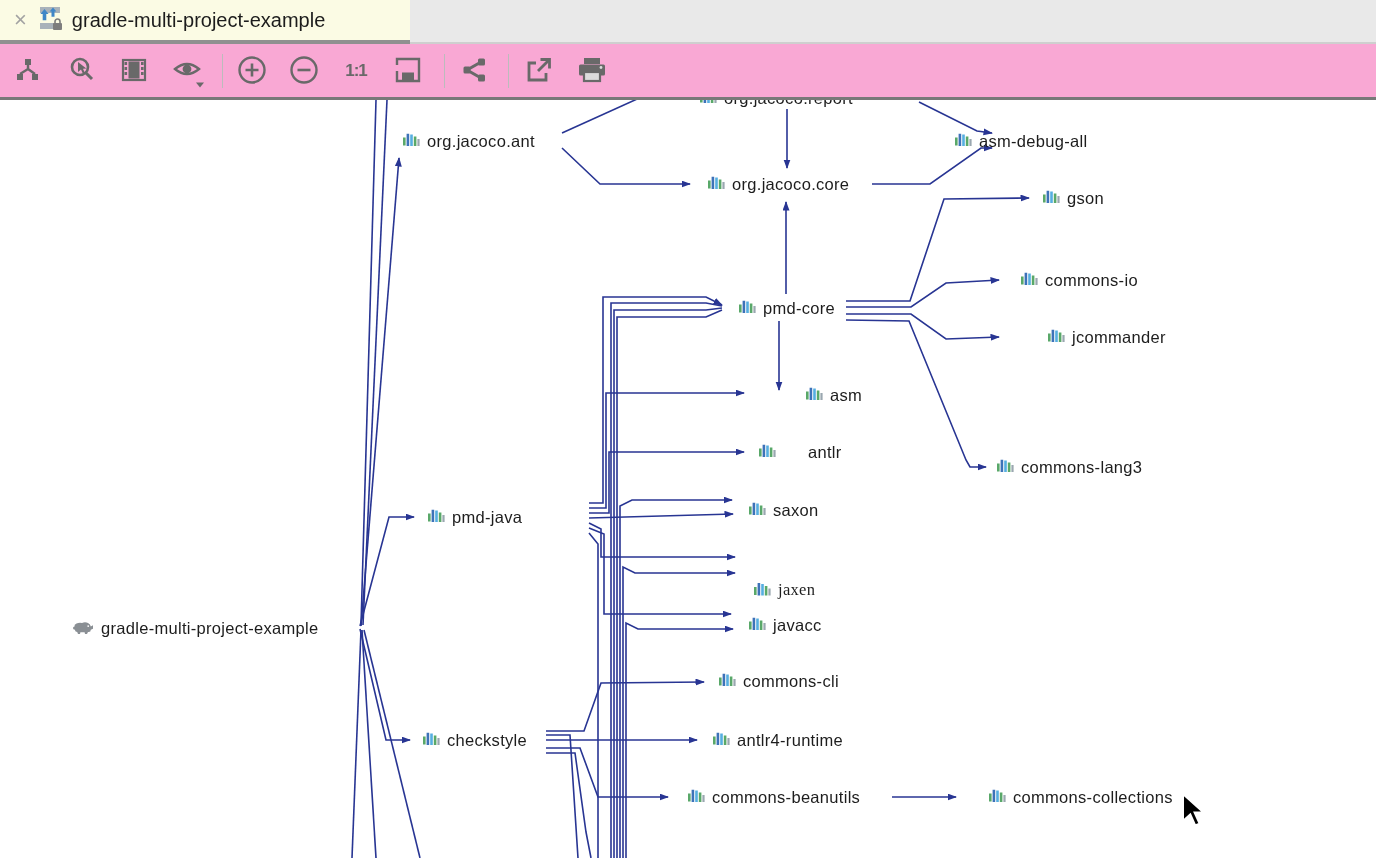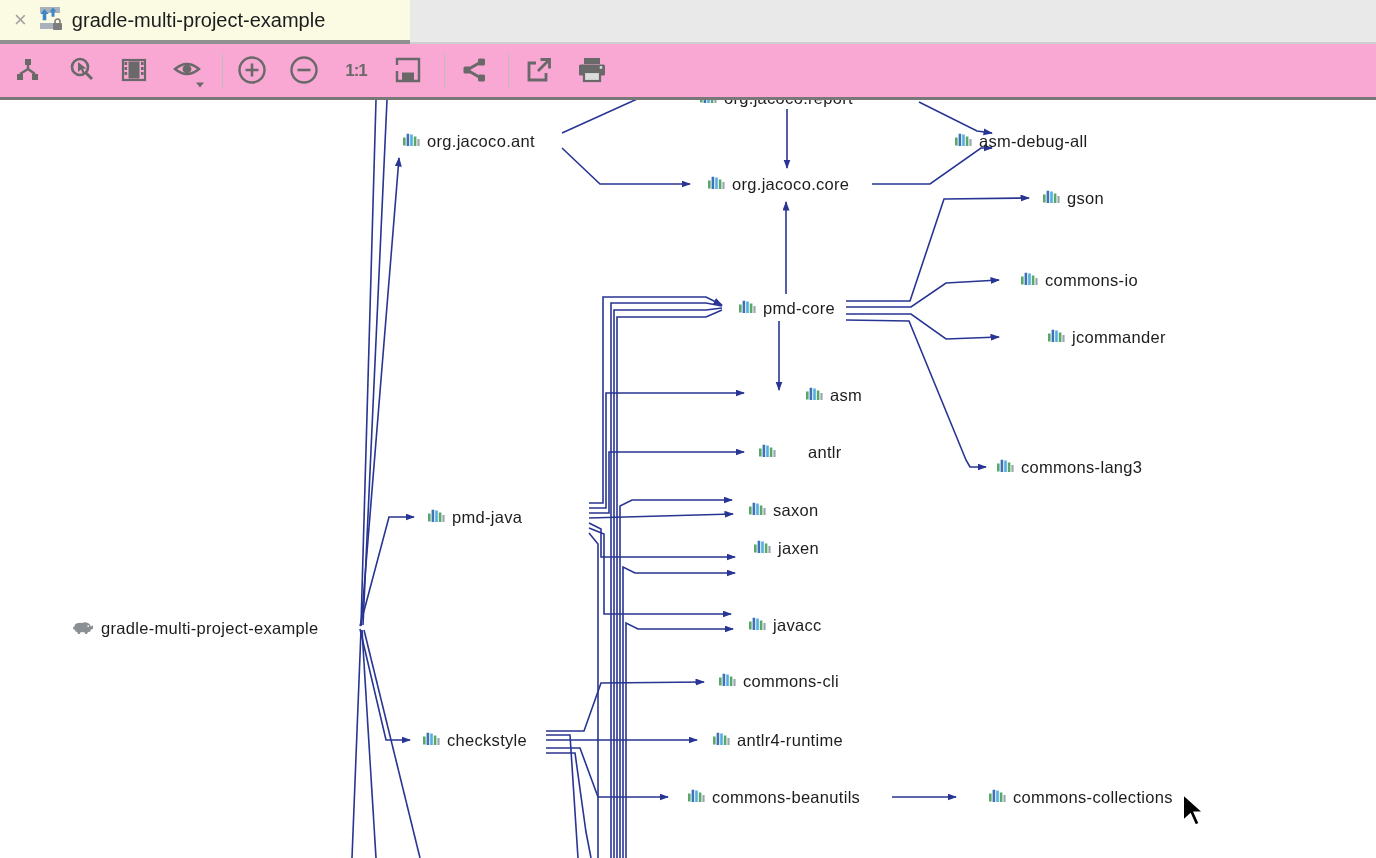--- a/index.html
+++ b/index.html
@@ -349,21 +349,21 @@
           <svg width="17" height="15" viewBox="0 0 17 15">
   <rect x="0" y="4" width="2.6" height="8" fill="#59A869"></rect>
   <rect x="3.6" y="0" width="2.6" height="12.5" fill="#3D72B8"></rect>
   <rect x="7.2" y="1" width="2.6" height="11.5" fill="#56AEE0"></rect>
   <rect x="10.8" y="3" width="2.6" height="9.5" fill="#59A869"></rect>
   <rect x="14.4" y="5.5" width="2.2" height="7" fill="#9AA7B0"></rect>
 </svg>
         </span>
         <span class="nlabel">pmd-java</span>
       </div>
-      <div class="gnode" style="left: 754px; top: 448px;">
+      <div class="gnode" style="left: 754px; top: 490px; font-family: Liberation Serif, serif;">
         <span style="display: inline-flex;">
           <svg width="17" height="15" viewBox="0 0 17 15">
   <rect x="0" y="4" width="2.6" height="8" fill="#59A869"></rect>
   <rect x="3.6" y="0" width="2.6" height="12.5" fill="#3D72B8"></rect>
   <rect x="7.2" y="1" width="2.6" height="11.5" fill="#56AEE0"></rect>
   <rect x="10.8" y="3" width="2.6" height="9.5" fill="#59A869"></rect>
   <rect x="14.4" y="5.5" width="2.2" height="7" fill="#9AA7B0"></rect>
 </svg>
         </span>
         <span class="nlabel">jaxen</span>

